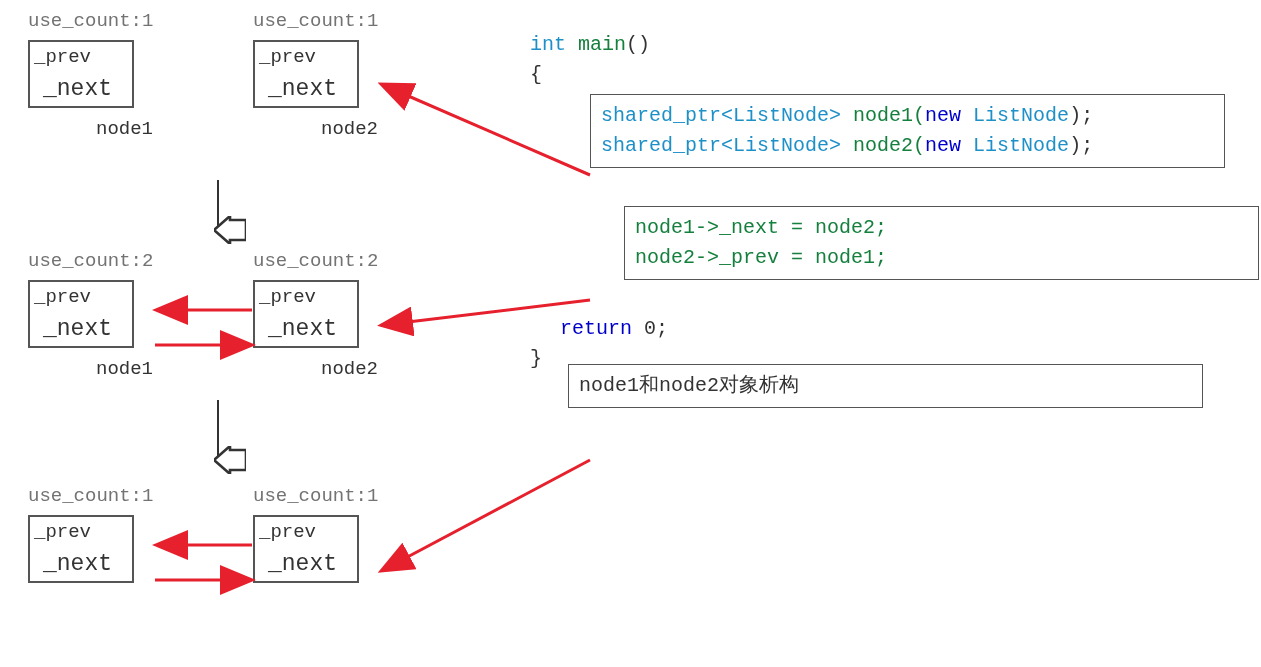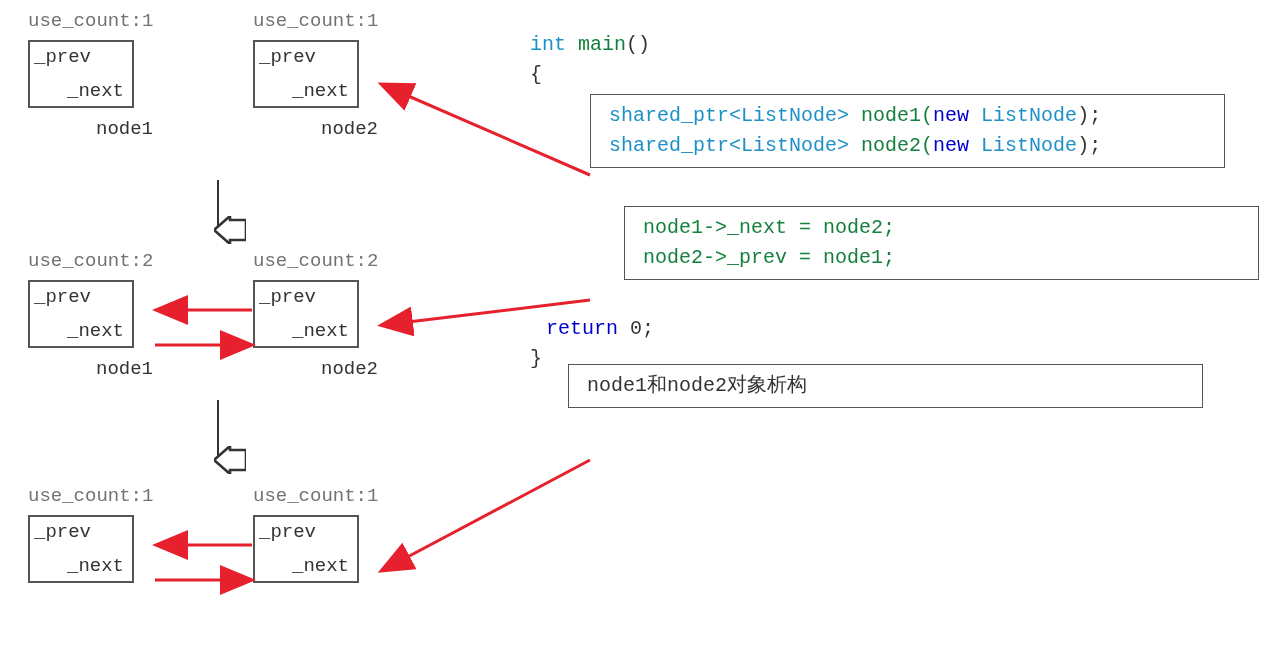--- a/index.html
+++ b/index.html
@@ -3,25 +3,25 @@
 <meta charset="utf-8">
 <style>
 *{box-sizing:border-box;margin:0;padding:0}
 body{font-family:"Consolas","Courier New",monospace;font-size:19px;color:#333;background:#fff;width:1261px;height:667px;position:relative}
 .diagram{position:absolute;left:20px;top:0;width:440px}
 .stage{position:relative;height:180px}
 .node-group{position:absolute;width:195px}
 .use-count{font-size:19px;color:#737373;margin-bottom:8px;padding-left:8px}
 .node-box{border:2px solid #555;width:106px;height:68px;margin-left:8px;position:relative;background:#fff}
 .node-box .prev{position:absolute;left:4px;top:4px;font-size:19px}
-.node-box .next{position:absolute;right:8px;bottom:4px;font-size:19px}
+.node-box .next{position:absolute;right:20px;bottom:4px;font-size:23px}
 .node-label{text-align:right;font-size:19px;margin-top:10px;margin-left:8px;width:125px}
 .code-area{position:absolute;left:530px;top:30px;width:710px}
 .code-line{font-size:20px;line-height:1.5;white-space:pre}
-.code-box{border:1px solid #555;padding:6px 18px;margin:4px 0;width:635px}
+.code-box{border:1px solid #555;padding:6px 10px;margin:4px 0;width:635px}
 .kw-type{color:#1e90c8}
 .kw-ret{color:#0000cd}
 .kw-new{color:#0000cd}
 .ident{color:#15803d}
 .templ{color:#1e90c8}
 .plain{color:#333}
 svg.overlay{position:absolute;left:0;top:0;pointer-events:none}
 </style>
 </head>
 <body>
@@ -96,21 +96,21 @@
 
   <div style="height:30px"></div>
 
   <div class="code-box" style="margin-left:94px">
     <div class="code-line ident">node1-&gt;_next = node2;</div>
     <div class="code-line ident">node2-&gt;_prev = node1;</div>
   </div>
 
   <div style="height:30px"></div>
 
-  <div class="code-line" style="margin-left:16px"><span class="kw-ret">return</span><span class="plain"> 0;</span></div>
+  <div class="code-line" style="margin-left:30px"><span class="kw-ret">return</span><span class="plain"> 0;</span></div>
   <div class="code-line">}</div>
 
   <div class="code-box" style="margin-left:38px;margin-top:-10px">
     <div class="code-line plain">node1和node2对象析构</div>
   </div>
 </div>
 
 <svg class="overlay" width="1261" height="667">
   <defs>
     <marker id="redArrow" markerWidth="12" markerHeight="10" refX="10" refY="5" orient="auto">

